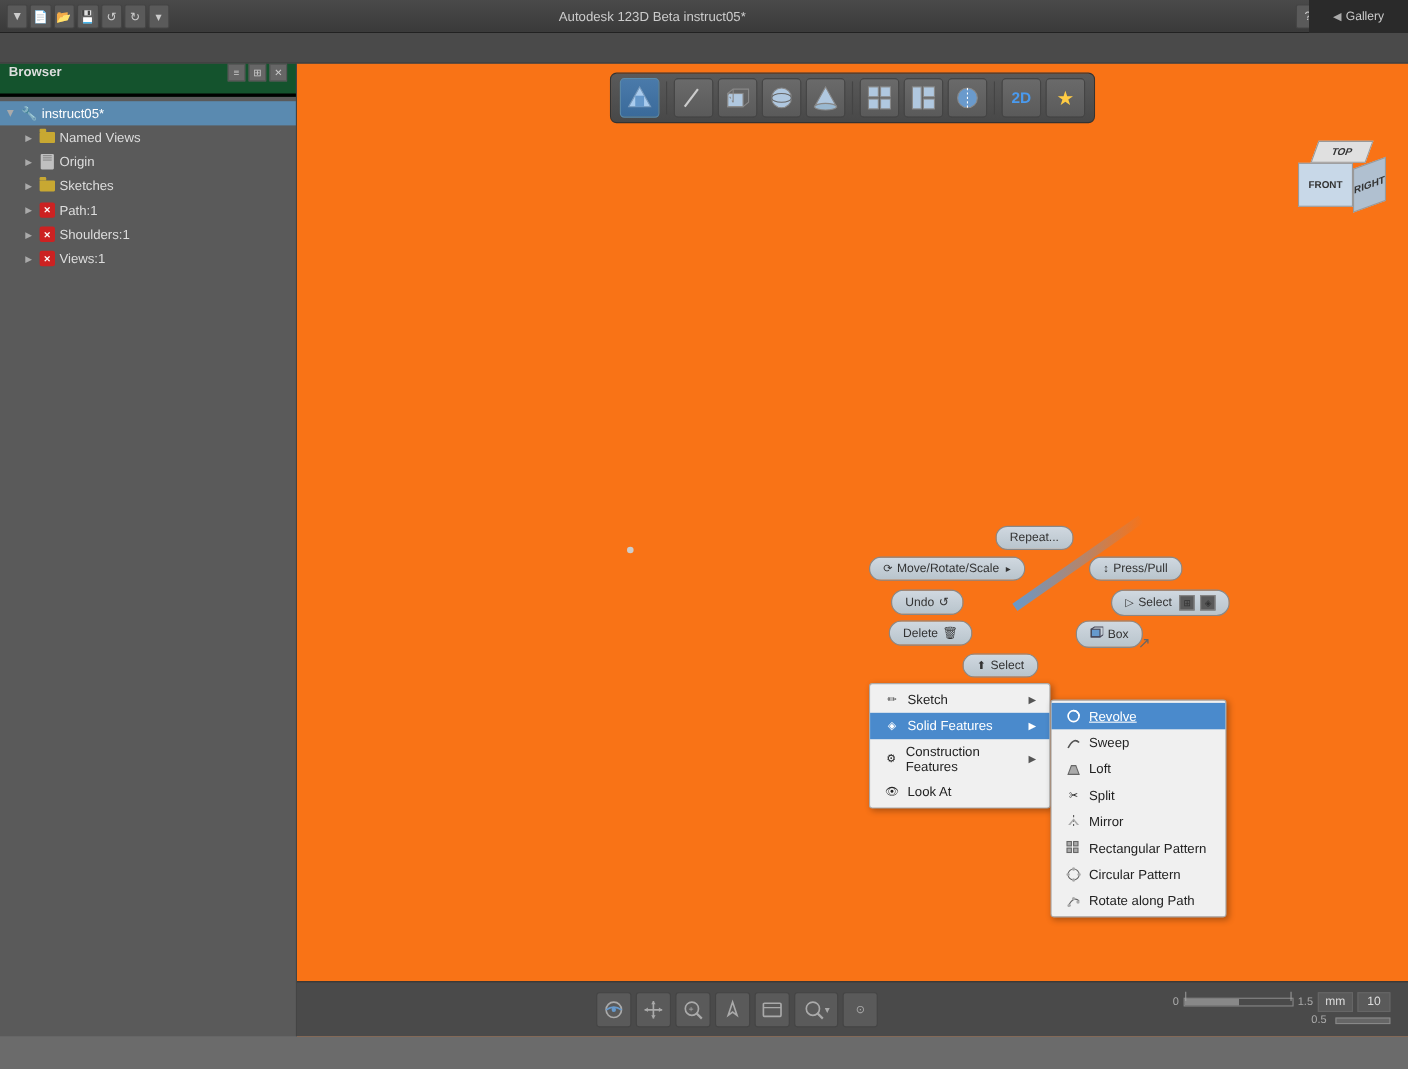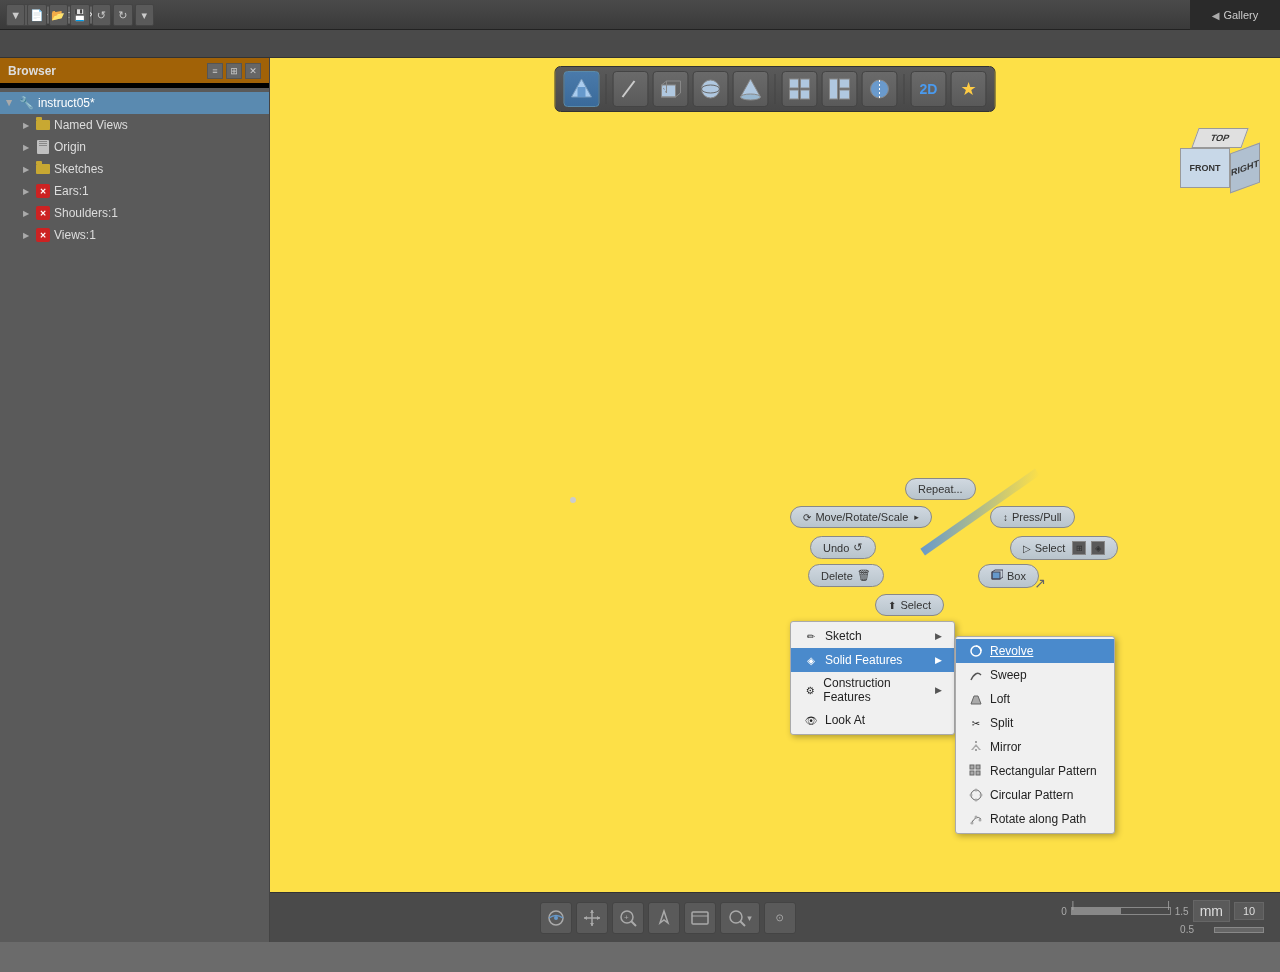--- a/index.html
+++ b/index.html
@@ -123,26 +123,25 @@
       width: 270px;
       height: 100%;
       background: #5a5a5a;
       border-right: 1px solid #444;
       flex-shrink: 0;
       display: flex;
       flex-direction: column;
     }
     #browser-header {
       height: 30px;
-      background: #a16207;
-      display: flex;
-      align-items: center;
+      background: #14532d;
+      display: flex;
       justify-content: space-between;
       padding: 0 8px;
-      border-bottom: 5px solid #000000;
+      border-bottom: 3px solid #000000;
     }
     #browser-title {
       font-size: 12px;
       color: #ddd;
       font-weight: bold;
     }
     #browser-controls {
       display: flex;
       gap: 3px;
     }
@@ -251,21 +250,21 @@
       font-size: 8px;
       font-weight: bold;
     }
 
     .tree-indent-1 { padding-left: 20px; }
 
     
     #view-area {
       flex: 1;
       position: relative;
-      background: #fde047;
+      background: #f97316;
       overflow: hidden;
       padding-left: 22px;
     }
 
     
     #ribbon {
       position: absolute;
       top: 8px;
       left: 50%;
       transform: translateX(-50%);
@@ -532,21 +531,21 @@
       height: 8px;
       border: 1px solid #888;
       background: linear-gradient(to right, #888 0%, #888 50%, transparent 50%);
       position: relative;
     }
     .mm-label {
       background: #5a5a5a;
       border: 1px solid #666;
       padding: 2px 6px;
       color: #ddd;
-      font-size: 14px;
+      font-size: 11px;
     }
     .scale-num {
       background: #5a5a5a;
       border: 1px solid #666;
       padding: 2px 6px;
       color: #ddd;
       font-size: 11px;
       min-width: 30px;
       text-align: center;
     }
@@ -557,20 +556,21 @@
 <div id="title-bar">
   <div id="quick-bar">
     <div class="qa-btn">▼</div>
     <div class="qa-btn">📄</div>
     <div class="qa-btn">📂</div>
     <div class="qa-btn">💾</div>
     <div class="qa-btn">↺</div>
     <div class="qa-btn">↻</div>
     <div class="qa-btn">▾</div>
   </div>
+  <div id="title-bar-center">Autodesk 123D Beta   instruct05*</div>
   <div id="title-bar-right">
     <div class="qa-btn">?</div>
     <div class="tb-btn">─</div>
     <div class="tb-btn">□</div>
     <div class="tb-btn">✕</div>
   </div>
   <div id="gallery-bar" style="position:absolute;right:0;top:0;width:90px;height:30px;background:#2a2a2a;display:flex;align-items:center;justify-content:center;gap:4px;">
     <span style="font-size:10px;color:#aaa;">◀</span>
     <span style="font-size:11px;color:#ccc;">Gallery</span>
   </div>
@@ -621,21 +621,21 @@
           <div class="folder-icon"></div>
         </span>
         <span>Sketches</span>
       </div>
 
       <div class="tree-item tree-indent-1">
         <span class="expand-arrow">▶</span>
         <span class="tree-icon">
           <div class="red-x-icon">✕</div>
         </span>
-        <span>Ears:1</span>
+        <span>Path:1</span>
       </div>
 
       <div class="tree-item tree-indent-1">
         <span class="expand-arrow">▶</span>
         <span class="tree-icon">
           <div class="red-x-icon">✕</div>
         </span>
         <span>Shoulders:1</span>
       </div>
 
@@ -940,21 +940,21 @@
             <span style="color:#aaa;font-size:10px;">0</span>
             <div class="ruler-bar">
               <div style="position:absolute;top:-8px;left:0;font-size:9px;color:#aaa;">|</div>
               <div style="position:absolute;top:-8px;right:0;font-size:9px;color:#aaa;">|</div>
             </div>
             <span style="color:#aaa;font-size:10px;">1.5</span>
             <div class="mm-label">mm</div>
             <div class="scale-num">10</div>
           </div>
           <div class="scale-line">
-            <span style="color:#aaa;font-size:10px;margin-right:16px;">0.5</span>
+            <span style="color:#aaa;font-size:10px;margin-right:4px;">0.5</span>
             <div style="width:50px;height:6px;background:#666;border:1px solid #888;"></div>
           </div>
         </div>
       </div>
     </div>
 
   </div>
 </div>
 
 </body></html>

